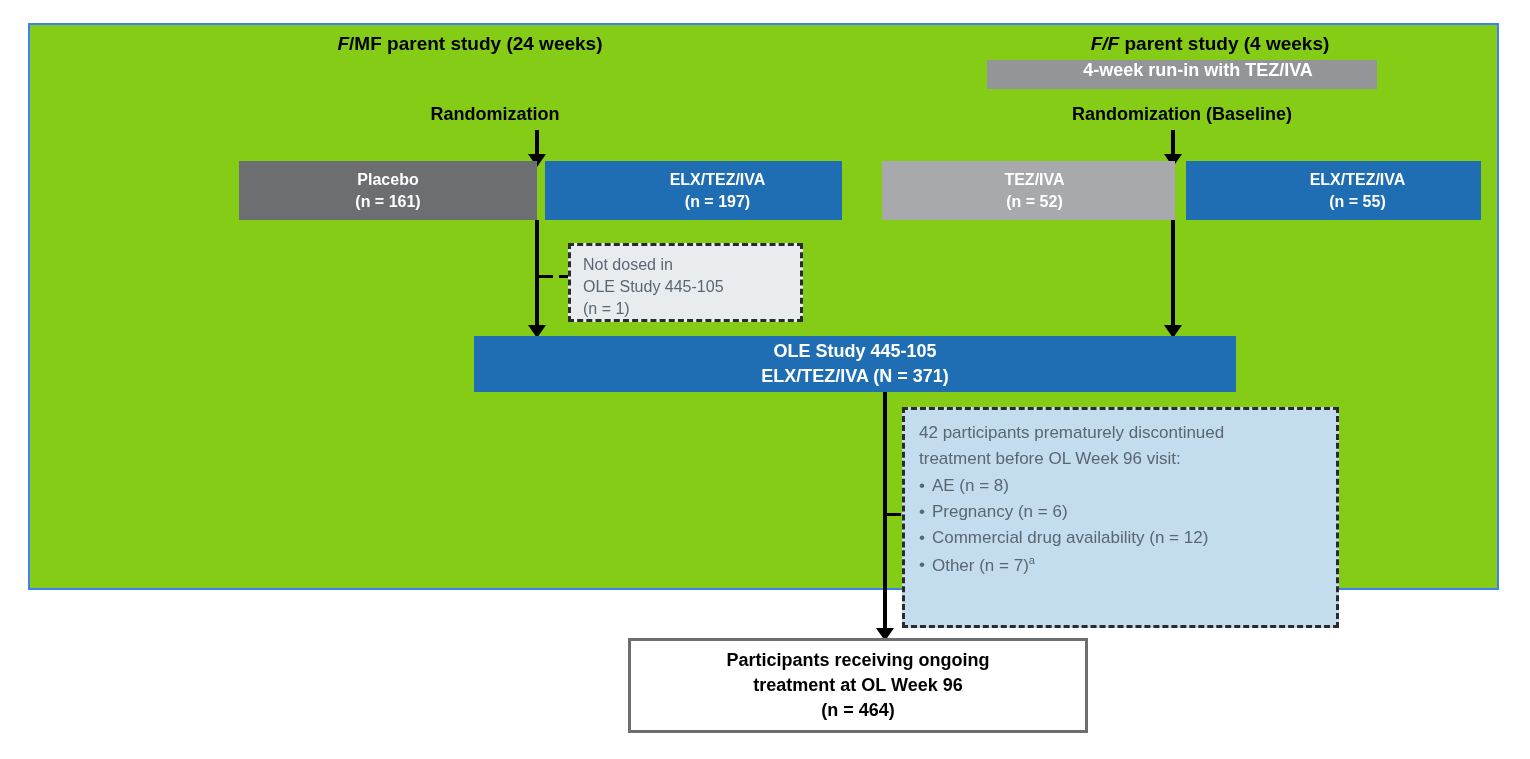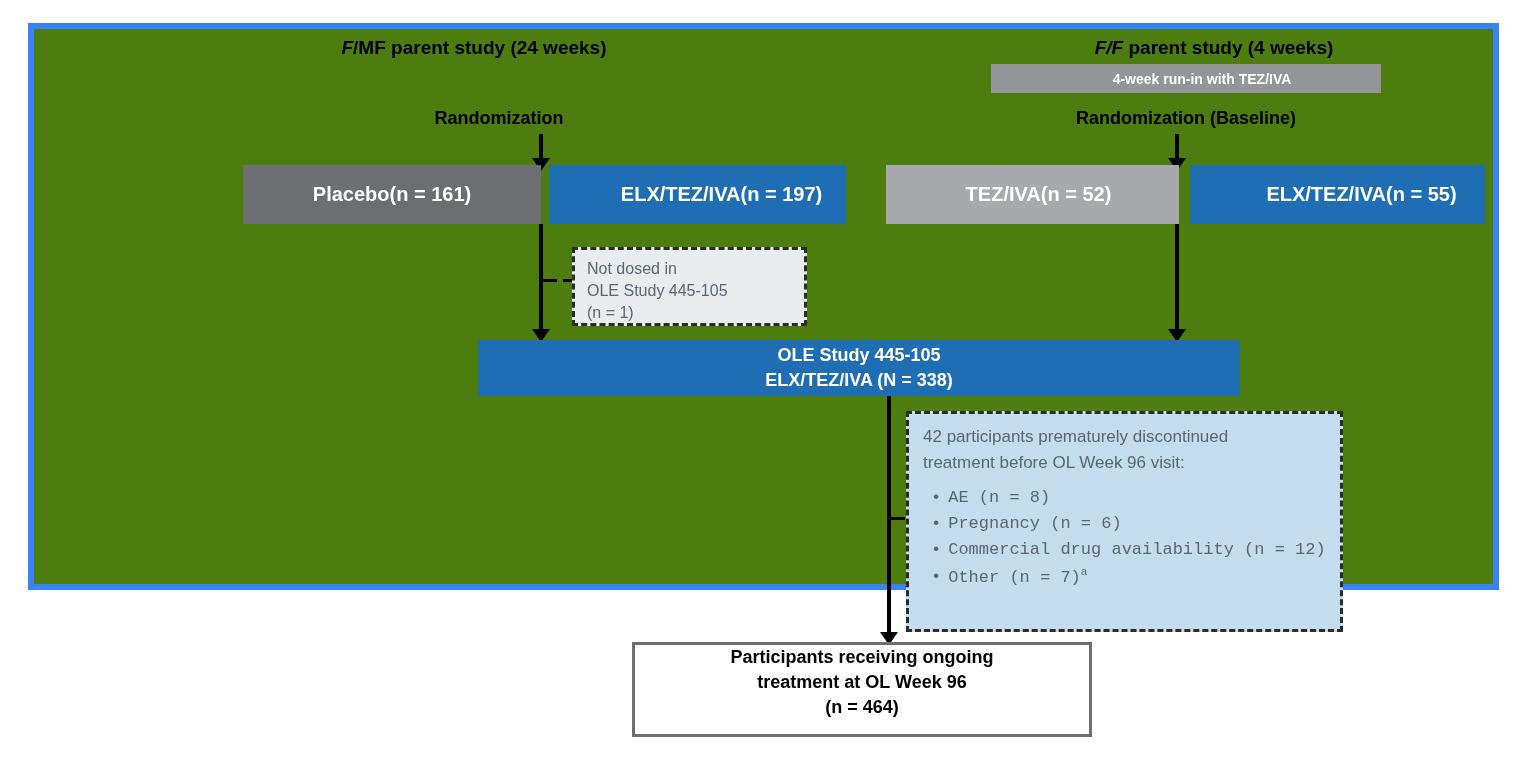--- a/index.html
+++ b/index.html
@@ -16,23 +16,23 @@
     height: 759px;
     background: #ffffff;
     overflow: hidden;
   }
   .frame {
     position: absolute;
     left: 28px;
     top: 23px;
     width: 1471px;
     height: 567px;
-    border: 6px solid #3b82f6;
-    box-sizing: border-box;
-    background: #4d7c0f;
+    border: 2px solid #3b82f6;
+    box-sizing: border-box;
+    background: #84cc16;
   }
   .abs { position: absolute; }
 
   
   .study-heading {
     font-size: 19px;
     font-weight: bold;
     color: #000000;
     text-align: center;
     white-space: nowrap;
@@ -53,41 +53,40 @@
     color: #000000;
     line-height: 1.45;
     text-align: left;
     white-space: nowrap;
   }
 
   
   .bar {
     box-sizing: border-box;
     display: flex;
-    flex-direction: row;
-    align-items: center;
+    flex-direction: column;
     justify-content: center;
     color: #ffffff;
-    font-size: 20px;
+    font-size: 16px;
     font-weight: bold;
     line-height: 1.35;
     text-align: center;
   }
   .bar-dark   { background: #6d6e71; }
   .bar-mid    { background: #a7a9ac; padding-left: 12px; }
   .bar-blue   { background: #1f6eb4; padding-left: 48px; }
 
   .runin-bar {
     box-sizing: border-box;
     background: #939598;
     color: #ffffff;
-    font-size: 14px;
-    font-weight: bold;
-    display: flex;
-    align-items: center;
+    font-size: 18px;
+    font-weight: bold;
+    display: flex;
+    align-items: flex-start;
     justify-content: center;
     white-space: nowrap;
     padding-left: 32px;
   }
 
   
   .ole-box {
     box-sizing: border-box;
     background: #1f6eb4;
     color: #ffffff;
@@ -107,38 +106,38 @@
     border: 3px dashed #2b2b2b;
     color: #5a6672;
     font-size: 16px;
     line-height: 1.38;
   }
   .callout-grey { background: #e9ecef; }
   .callout-blue { background: #c3ddee; font-size: 17px; line-height: 1.55; }
   .callout-inner { padding: 8px 10px 4px 12px; }
   .callout-blue .callout-inner { padding: 10px 10px 6px 14px; }
   .callout-line { white-space: nowrap; }
-  .callout-list { margin: 8px; padding: 0; list-style: none; font-family: Liberation Mono, monospace; }
+  .callout-list { margin: 0; padding: 0; list-style: none; }
   .callout-list li { white-space: nowrap; }
   .callout-list li::before { content: "\2022"; padding-right: 7px; }
   sup.footmark { font-size: 11px; vertical-align: super; }
 
   
   .final-box {
     box-sizing: border-box;
     border: 3px solid #6d6e71;
     background: #ffffff;
     color: #000000;
     font-size: 18px;
     font-weight: bold;
     line-height: 1.4;
     display: flex;
     flex-direction: column;
     align-items: center;
-    justify-content: flex-start;
+    justify-content: center;
     text-align: center;
   }
 
   
   .vline { background: #000000; width: 4px; }
   .arrow-down {
     width: 0; height: 0;
     border-left: 9px solid transparent;
     border-right: 9px solid transparent;
     border-top: 13px solid #000000;
@@ -217,21 +216,21 @@
         <div class="callout-line">OLE Study 445-105</div>
         <div class="callout-line">(n = 1)</div>
       </div>
     </div>
 
     <div class="abs vline" style="left:1141px; top:195px; width:4px; height:110px;"></div>
     <div class="abs arrow-down" style="left:1134px; top:300px;"></div>
 
     <div class="abs ole-box" style="left:444px; top:311px; width:762px; height:56px;">
       <div>OLE Study 445-105</div>
-      <div>ELX/TEZ/IVA (N = 338)</div>
+      <div>ELX/TEZ/IVA (N = 371)</div>
     </div>
 
     <div class="abs vline" style="left:853px; top:367px; width:4px; height:244px;"></div>
     <div class="abs arrow-down" style="left:846px; top:603px;"></div>
 
     <div class="abs dashseg" style="left:857px; top:488px; width:14px;"></div>
     <div class="abs dashseg" style="left:877px; top:488px; width:9px;"></div>
     <div class="abs arrow-right" style="left:890px; top:481px;"></div>
 
     <div class="abs callout callout-blue" style="left:872px; top:382px; width:437px; height:221px;">

